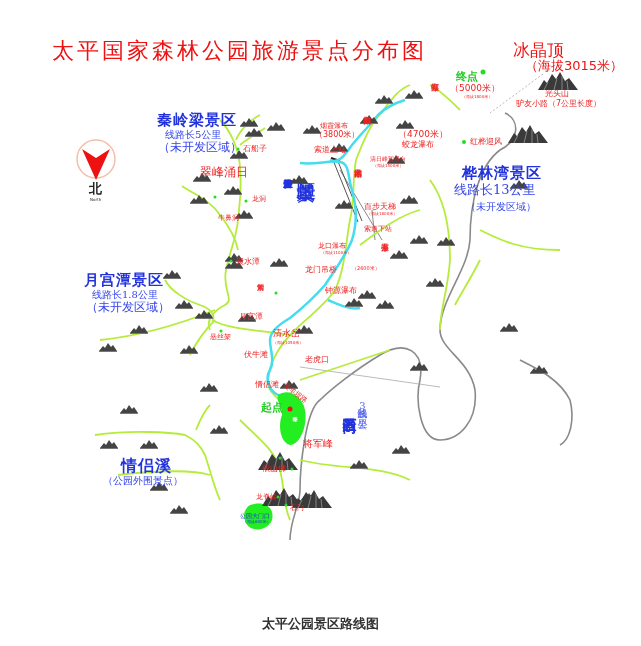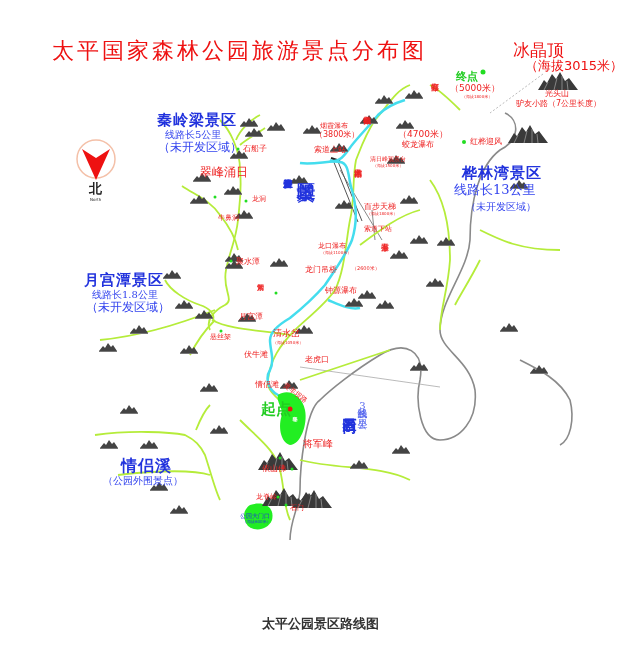--- a/index.html
+++ b/index.html
@@ -218,21 +218,21 @@
 <div class="lbl spot vert" style="left:256px;top:278px;font-size:7px;">紫荆瀑</div>
 <div class="lbl spot" style="left:239px;top:313px;">月宫潭</div>
 <div class="lbl spot" style="left:210px;top:334px;font-size:7px;">悬丝架</div>
 <div class="lbl spot" style="left:273px;top:329px;font-size:9px;">清水岔</div>
 <div class="lbl tiny" style="left:273px;top:341px;">（海拔1050米）</div>
 <div class="lbl spot" style="left:244px;top:351px;">伏牛滩</div>
 <div class="lbl spot" style="left:305px;top:356px;">老虎口</div>
 <div class="lbl spot" style="left:255px;top:381px;">情侣滩</div>
 <div class="lbl spot" style="left:286px;top:382px;font-size:7px;transform:rotate(38deg);transform-origin:left top;">黄羊坝路</div>
 
-<div class="lbl green" style="left:261px;top:402px;font-size:15px;font-weight:bold;">起点</div>
+<div class="lbl green" style="left:261px;top:402px;font-size:11px;font-weight:bold;">起点</div>
 <div class="lbl vert" style="left:292px;top:412px;font-size:5px;color:#ffffff;">停车场</div>
 
 <div class="lbl spot" style="left:262px;top:445px;margin-top:20px;">依山佛</div>
 <div class="lbl spot" style="left:303px;top:439px;font-size:10px;">将军峰</div>
 <div class="lbl spot" style="left:256px;top:494px;font-size:7px;">龙脊岭</div>
 <div class="lbl spot" style="left:290px;top:505px;font-size:7px;">石门</div>
 <div class="lbl blue" style="left:240px;top:513px;font-size:6px;">公园大门口</div>
 <div class="lbl" style="left:243px;top:520px;font-size:4px;color:#2233dd;">（海拔600米）</div>
 
 <div class="lbl caption">太平公园景区路线图</div>

